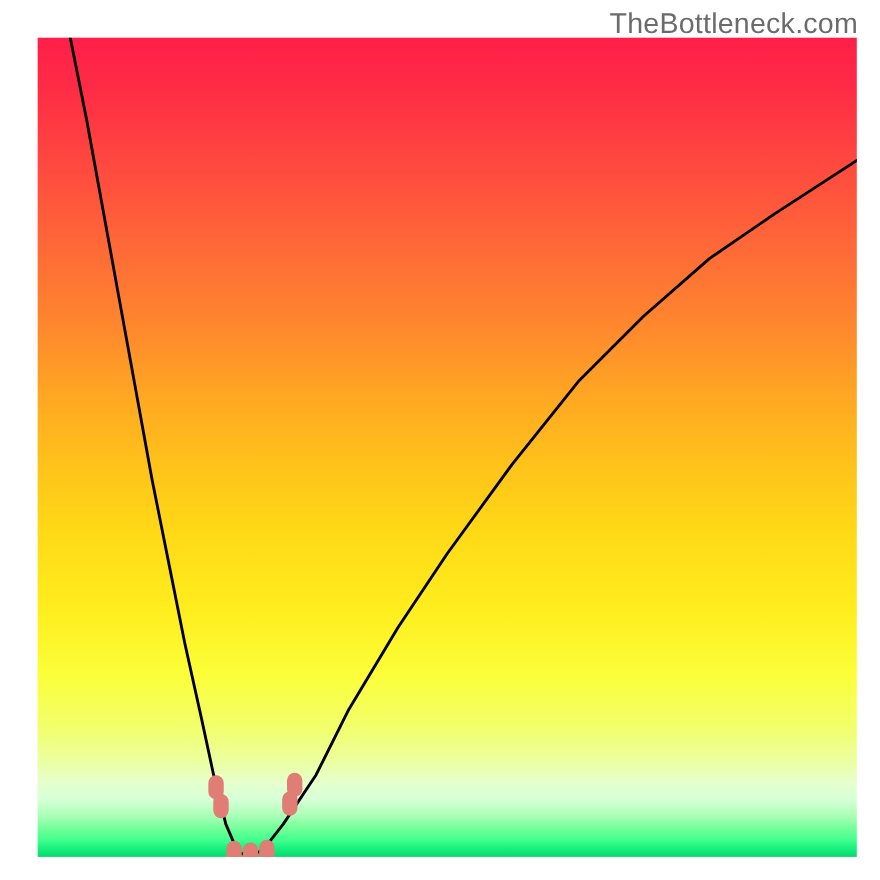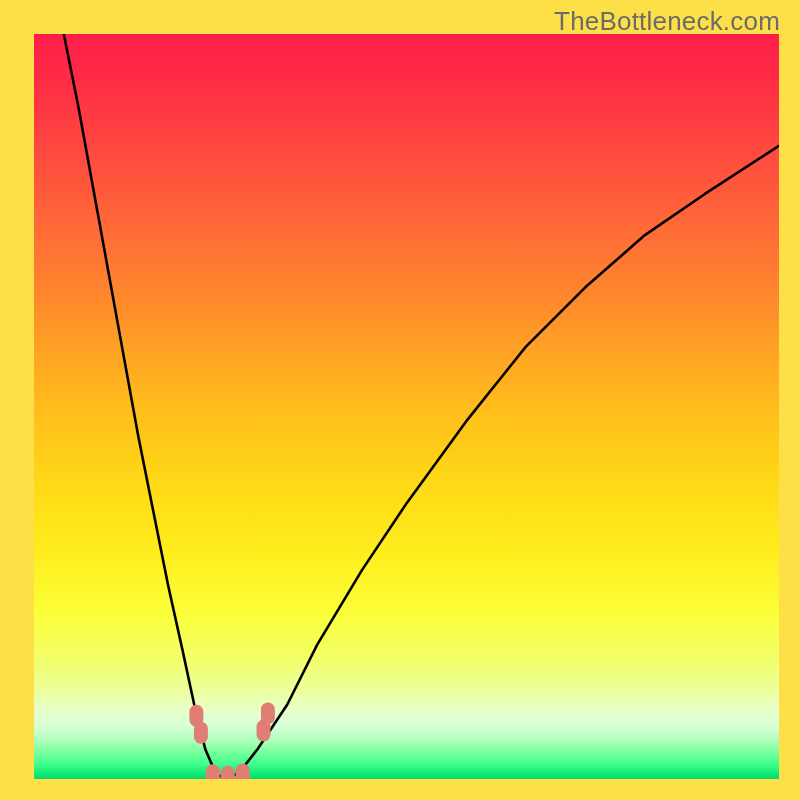--- a/index.html
+++ b/index.html
@@ -8,21 +8,21 @@
     width: 800px;
     height: 800px;
     overflow: hidden;
     background: #000;
     font-family: Arial, Helvetica, sans-serif;
   }
   .frame {
     position: absolute;
     left: 0; top: 0;
     width: 800px; height: 800px;
-    background: #fde047;
+    background: #ffffff;
   }
   .plot {
     position: absolute;
     left: 34px;
     top: 34px;
     width: 745px;
     height: 745px;
     overflow: hidden;
   }
   .gradient {

